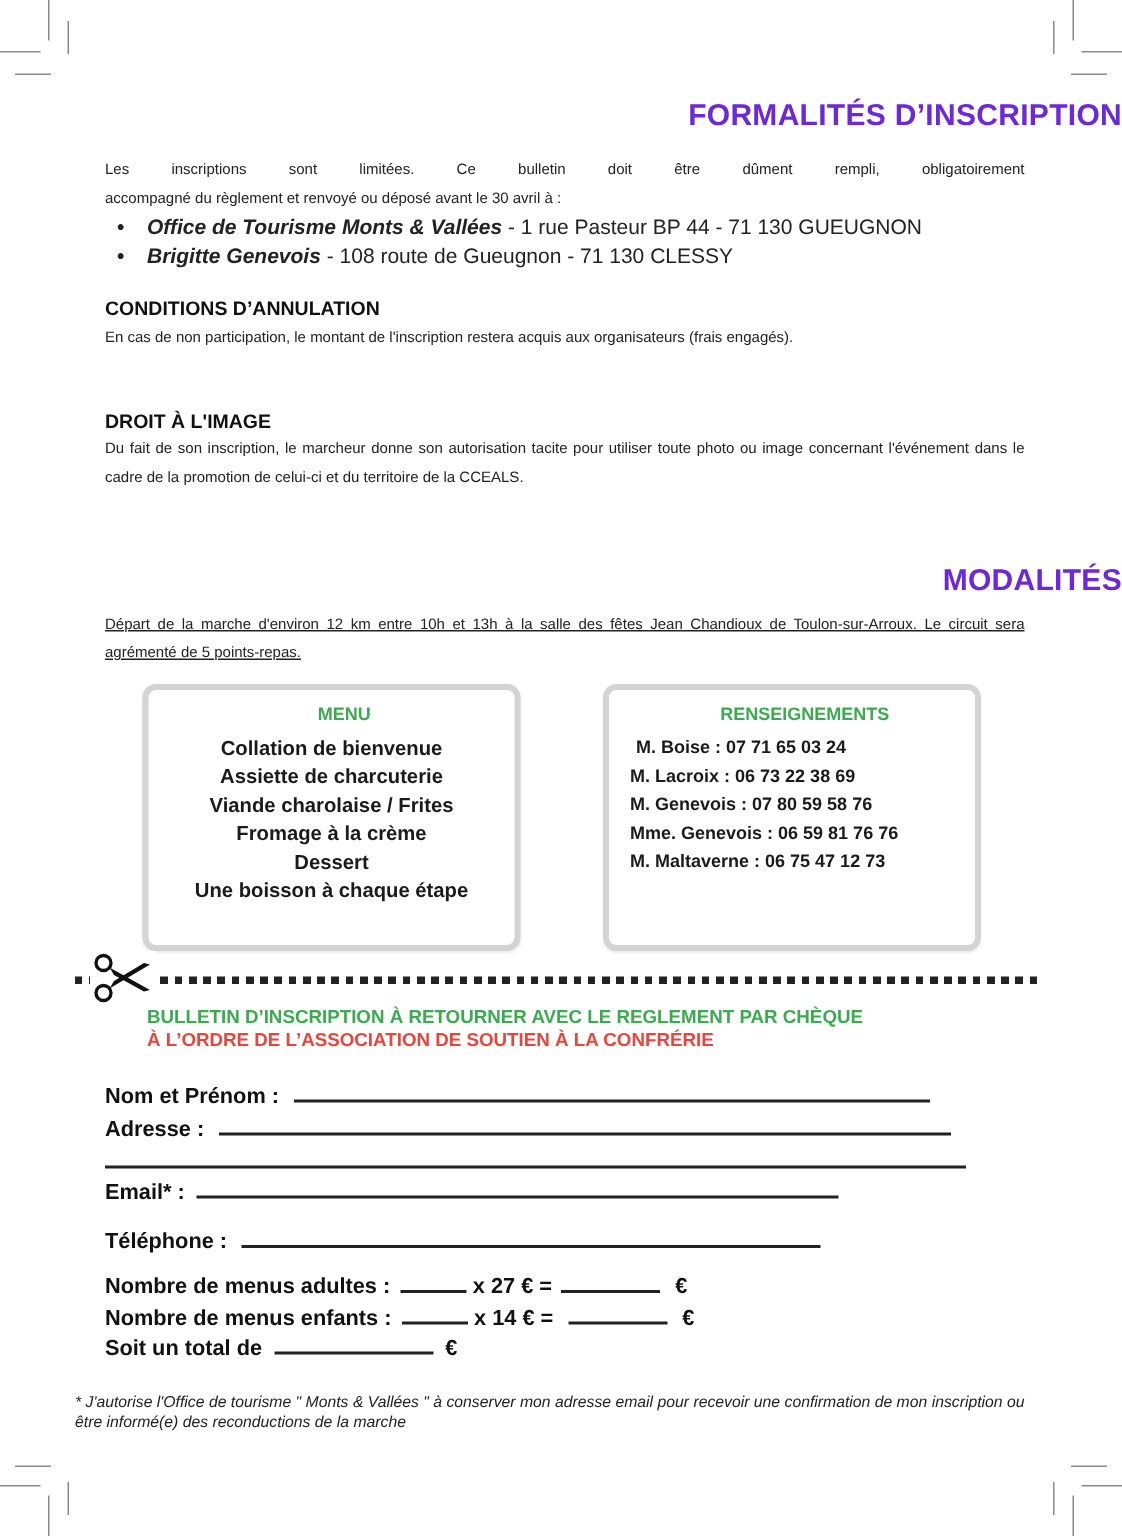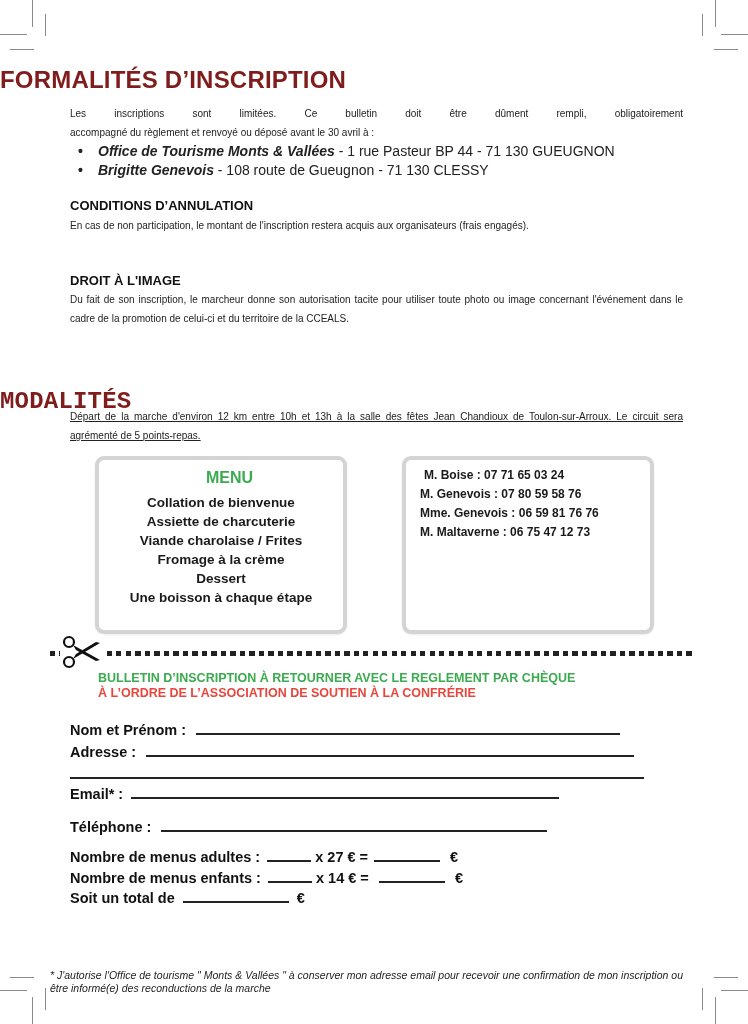--- a/index.html
+++ b/index.html
@@ -2,48 +2,48 @@
 <html><head>
   <meta charset="utf-8">
   <style>
     html, body { margin: 0; padding: 0; background: #ffffff; }
     body {
       width: 748px; height: 1024px; position: relative; overflow: hidden;
       font-family: "Liberation Sans", sans-serif; color: #1a1a1a;
     }
     .crop { position: absolute; background: #8a8a8a; }
     .h1 {
-      position: absolute; left: 0; width: 748px; text-align: left;
-      color: #7f1d1d; font-weight: bold; font-size: 24px; letter-spacing: 0.2px;
+      position: absolute; left: 0; width: 748px; text-align: right;
+      color: #6d28d9; font-weight: bold; font-size: 20px; letter-spacing: 0.2px;
     }
     .para {
       position: absolute; left: 70px; width: 613px;
       font-size: 10px; line-height: 19px; text-align: justify; color: #222;
     }
     .bullets { position: absolute; left: 78px; width: 620px; font-size: 14px; line-height: 19px; margin: 0; padding: 0; list-style: none; color: #222; }
     .bullets li { position: relative; padding-left: 20px; }
     .bullets li .dot { position: absolute; left: 0; top: 0; font-weight: bold; }
     .bullets b { font-style: italic; }
     .sub-h { position: absolute; left: 70px; font-size: 13px; font-weight: bold; color: #111; }
     .box {
       position: absolute; top: 456px; height: 170px;
       border: 4px solid #d4d4d4; border-radius: 9px; background: #fff;
       box-shadow: 0 1px 2px rgba(0,0,0,0.08);
     }
-    .box .title { text-align: center; color: #3bab4f; font-weight: bold; font-size: 16px; margin-top: 9px; padding-left: 17px; }
+    .box .title { text-align: center; color: #3bab4f; font-weight: bold; font-size: 12px; margin-top: 9px; padding-left: 17px; }
     .menu-list { text-align: center; font-weight: bold; font-size: 13.5px; line-height: 19px; margin-top: 6px; color: #1a1a1a; }
     .contact-list { font-weight: bold; font-size: 12px; line-height: 19px; margin-top: 6px; padding-left: 14px; color: #1a1a1a; }
     .dotrow { position: absolute; top: 651px; left: 50px; width: 646px; height: 5px;
       background: repeating-linear-gradient(to right, #222 0, #222 5px, transparent 5px, transparent 9.5px);
     }
     .scissors { position: absolute; left: 60px; top: 634px; width: 44px; height: 36px; background: #fff; }
     .cut-title { position: absolute; left: 70px; font-weight: bold; font-size: 12.5px; margin-left: 28px; }
     .form-row { position: absolute; left: 70px; font-weight: bold; font-size: 14.5px; color: #111; white-space: nowrap; }
     .uline { display: inline-block; border-bottom: 2px solid #222; height: 12px; vertical-align: baseline; }
-    .note { position: absolute; left: 50px; width: 633px; font-style: italic; font-size: 10.5px; line-height: 13px; color: #222; text-align: justify; margin-top: 40px; }
+    .note { position: absolute; left: 50px; width: 633px; font-style: italic; font-size: 10.5px; line-height: 13px; color: #222; text-align: justify; }
   </style>
 </head>
 <body>
 
 <div class="crop" style="left:0;top:34px;width:27px;height:1px;"></div>
 <div class="crop" style="left:32px;top:0;width:1px;height:27px;"></div>
 <div class="crop" style="left:10px;top:49px;width:24px;height:1px;"></div>
 <div class="crop" style="left:45px;top:14px;width:1px;height:22px;"></div>
 <div class="crop" style="left:721px;top:34px;width:27px;height:1px;"></div>
 <div class="crop" style="left:715px;top:0;width:1px;height:27px;"></div>
@@ -67,38 +67,40 @@
   <li><span class="dot">•</span><b>Office de Tourisme Monts &amp; Vallées</b><span> - 1 rue Pasteur BP 44 - 71 130 GUEUGNON</span></li>
   <li><span class="dot">•</span><b>Brigitte Genevois</b><span> - 108 route de Gueugnon - 71 130 CLESSY</span></li>
 </ul>
 
 <div class="sub-h" style="top:198px;">CONDITIONS D’ANNULATION</div>
 <div class="para" style="top:216px;">En cas de non participation, le montant de l'inscription restera acquis aux organisateurs (frais engagés).</div>
 
 <div class="sub-h" style="top:273px;">DROIT À L'IMAGE</div>
 <div class="para" style="top:290px;">Du fait de son inscription, le marcheur donne son autorisation tacite pour utiliser toute photo ou image concernant l'événement dans le cadre de la promotion de celui-ci et du territoire de la CCEALS.</div>
 
-<div class="h1" style="top:388px;font-family:Liberation Mono, monospace;">MODALITÉS</div>
+<div class="h1" style="top:376px;">MODALITÉS</div>
 <div class="para" style="top:407px;text-decoration:underline;">Départ de la marche d'environ 12 km entre 10h et 13h à la salle des fêtes Jean Chandioux de Toulon-sur-Arroux. Le circuit sera agrémenté de 5 points-repas.</div>
 
 <div class="box" style="left:95px;width:244px;">
   <div class="title">MENU</div>
   <div class="menu-list">
     <div>Collation de bienvenue</div>
     <div>Assiette de charcuterie</div>
     <div>Viande charolaise / Frites</div>
     <div>Fromage à la crème</div>
     <div>Dessert</div>
     <div>Une boisson à chaque étape</div>
   </div>
 </div>
 
 <div class="box" style="left:402px;width:244px;">
+  <div class="title">RENSEIGNEMENTS</div>
   <div class="contact-list">
     <div style="padding-left:4px;"><span>M. Boise</span> : <span>07 71 65 03 24</span></div>
+    <div><span>M. Lacroix</span> : <span>06 73 22 38 69</span></div>
     <div><span>M. Genevois</span> : <span>07 80 59 58 76</span></div>
     <div><span>Mme. Genevois</span> : <span>06 59 81 76 76</span></div>
     <div><span>M. Maltaverne</span> : <span>06 75 47 12 73</span></div>
   </div>
 </div>
 
 <div class="dotrow"></div>
 <div class="scissors">
   <svg width="44" height="36" viewBox="0 0 44 36">
     <circle cx="9" cy="8" r="5" fill="none" stroke="#111" stroke-width="2.2"></circle>

